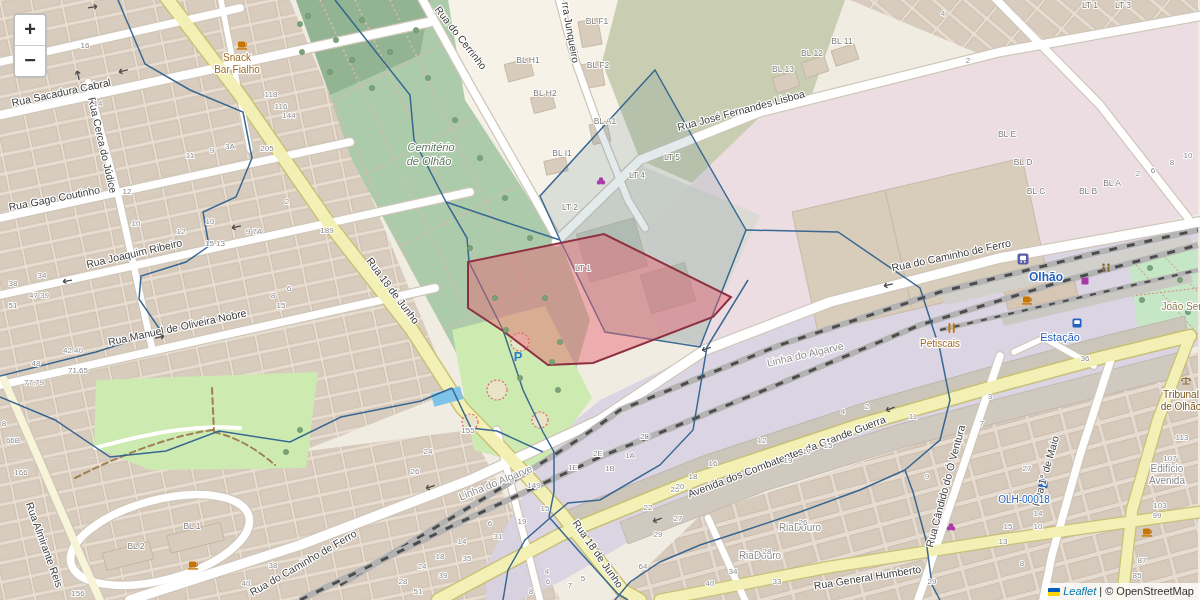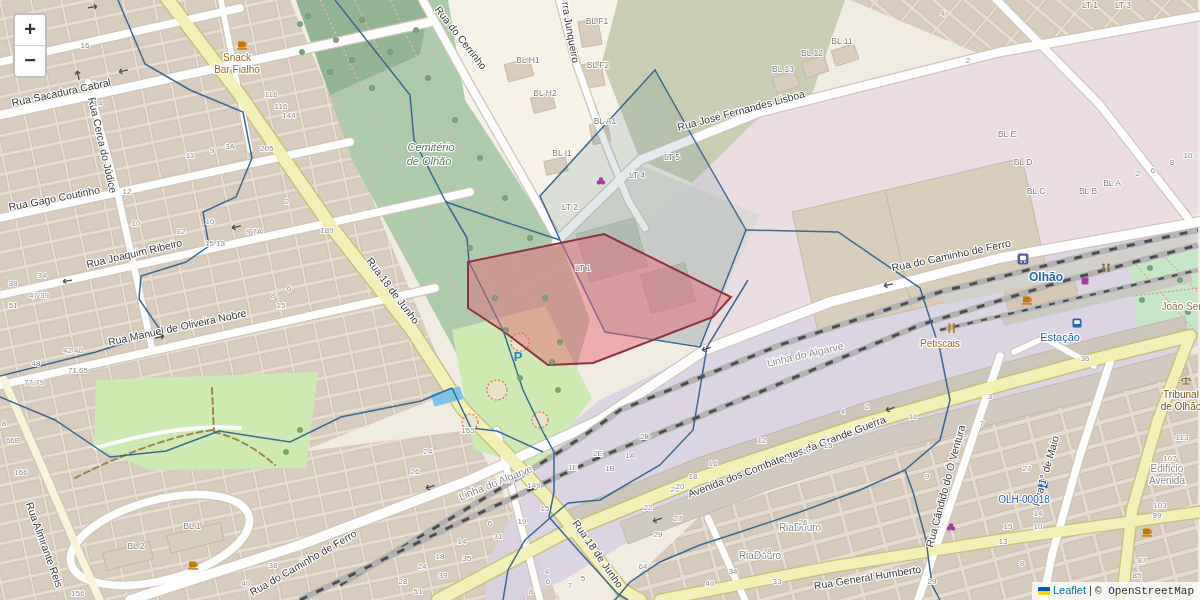--- a/index.html
+++ b/index.html
@@ -12,22 +12,22 @@
   .zoomctl{position:absolute;top:13px;left:13px;width:30px;background:#fff;
            border:2px solid rgba(0,0,0,0.25);border-radius:5px;overflow:hidden;z-index:10;}
   .zoomctl a{display:block;width:30px;height:30px;line-height:28px;text-align:center;
              font-size:20px;font-weight:bold;color:#333;text-decoration:none;cursor:pointer;
              background:#fff;}
   .zoomctl .sep{height:1px;background:#ccc;}
   
   .attrib{position:absolute;right:0;bottom:0;background:rgba(255,255,255,0.8);
           padding:2px 6px 3px 6px;font-size:11px;color:#333;z-index:10;white-space:nowrap;}
   .attrib a{text-decoration:none;cursor:pointer;}
-  .attrib .leaflet-link{color:#0078a8;}
-  .attrib .osm-link{color:#333;font-family:Liberation Mono, monospace;}
+  .attrib .leaflet-link{color:#0078a8;font-style:italic;}
+  .attrib .osm-link{color:#333;}
   .flag{display:inline-block;width:12px;height:8px;vertical-align:-1px;margin-right:3px;
         background:linear-gradient(to bottom,#005bbb 0 50%,#ffd500 50% 100%);border-radius:1px;}
 </style>
 </head>
 <body>
 
 <div class="stage">
 <svg width="1200" height="600" viewBox="0 0 1200 600">
   <defs>
     <pattern id="bldA" width="30" height="19" patternUnits="userSpaceOnUse" patternTransform="rotate(-12)">

